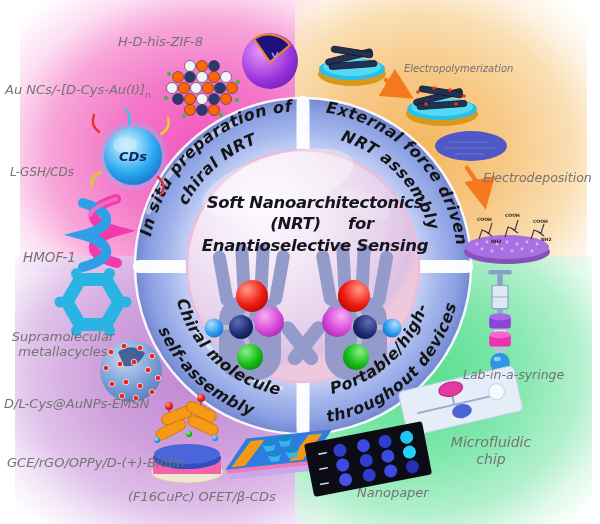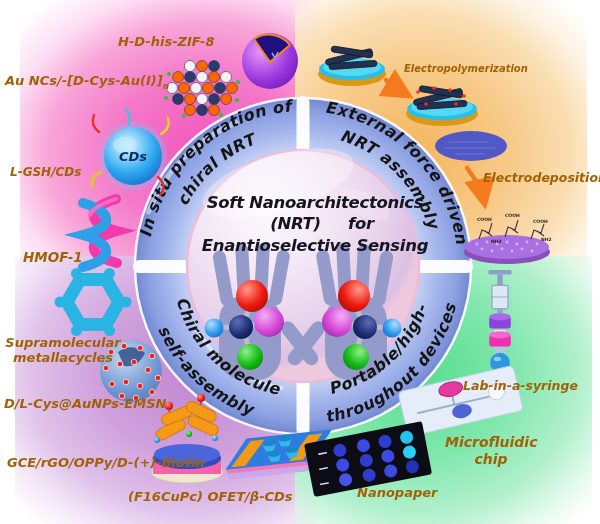--- a/index.html
+++ b/index.html
@@ -8,21 +8,21 @@
   .quad{position:absolute;z-index:0;}
   .q-tl{left:20px;top:0;width:300px;height:272px;
     background:radial-gradient(ellipse at 62% 56%, #f156bd 0%, #f478c9 35%, #f8a5d8 60%, rgba(252,214,240,.8) 76%, rgba(255,255,255,0) 93%);}
   .q-tr{left:295px;top:0;width:292px;height:272px;
     background:radial-gradient(ellipse at 42% 56%, #f5b660 0%, #f7c987 38%, #fadfb4 65%, rgba(253,240,220,.8) 80%, rgba(255,255,255,0) 94%);}
   .q-bl{left:15px;top:256px;width:302px;height:268px;
     background:radial-gradient(ellipse at 60% 44%, #c186d2 0%, #cfa0dc 38%, #e0c2ea 65%, rgba(240,224,246,.8) 80%, rgba(255,255,255,0) 94%);}
   .q-br{left:295px;top:256px;width:297px;height:268px;
     background:radial-gradient(ellipse at 42% 44%, #58dd8e 0%, #7fe7ab 38%, #b2f0cd 66%, rgba(216,248,230,.8) 81%, rgba(255,255,255,0) 94%);}
   svg.stage{position:absolute;left:0;top:0;z-index:1;}
-  .lbl{position:absolute;z-index:3;color:#a16207;font-weight:700;font-style:italic;
+  .lbl{position:absolute;z-index:3;color:#737373;font-weight:400;font-style:italic;
        font-size:13px;line-height:1.15;white-space:nowrap;}
   .lbl sub{font-size:9px;}
   .title-box{position:absolute;z-index:3;left:196px;top:192px;width:238px;color:#15151f;
        font-weight:700;font-style:italic;text-align:center;z-index:3;}
   .title-box .t1,.title-box .t3{font-size:16.5px;letter-spacing:-0.3px;line-height:1.3;}
   .title-box .t2{font-size:16.5px;letter-spacing:-0.3px;line-height:1.3;white-space:pre;padding-left:14px;}
   .two-line{white-space:normal;text-align:center;line-height:1.18;}
   .ringtxt{font-family:"DejaVu Sans",sans-serif;font-weight:700;font-style:italic;
        fill:#141414;font-size:16px;letter-spacing:.5px;}
   .microtxt{font-family:"DejaVu Sans",sans-serif;font-weight:700;fill:#222;font-size:4.5px;}
@@ -426,25 +426,25 @@
     </g>
   </svg>
 
   <div class="title-box">
     <div class="t1">Soft Nanoarchitectonics</div>
     <div class="t2">(NRT)     for</div>
     <div class="t3">Enantioselective Sensing</div>
   </div>
 
   <div class="lbl" style="left:118px;top:35px;">H-D-his-ZIF-8</div>
-  <div class="lbl" style="left:5px;top:74px;"><span>Au NCs/-[D-Cys-Au(I)]</span><sub>n</sub></div>
+  <div class="lbl" style="left:5px;top:83px;"><span>Au NCs/-[D-Cys-Au(I)]</span><sub>n</sub></div>
   <div class="lbl" style="left:10px;top:166px;font-size:12px;">L-GSH/CDs</div>
   <div class="lbl" style="left:23px;top:250px;font-size:13.5px;">HMOF-1</div>
-  <div class="lbl two-line" style="left:2px;top:329px;width:122px;margin-top:6px;">Supramolecular metallacycles</div>
+  <div class="lbl two-line" style="left:2px;top:329px;width:122px;">Supramolecular metallacycles</div>
   <div class="lbl" style="left:7px;top:456px;">GCE/rGO/OPPy/D-(+)-Biotin</div>
   <div class="lbl" style="left:4px;top:397px;">D/L-Cys@AuNPs-EMSN</div>
   <div class="lbl" style="left:128px;top:490px;">(F16CuPc) OFET/β-CDs</div>
   <div class="lbl" style="left:404px;top:63px;font-size:10px;">Electropolymerization</div>
   <div class="lbl" style="left:483px;top:171px;font-size:12.5px;">Electrodeposition</div>
-  <div class="lbl" style="left:463px;top:368px;font-size:12.5px;margin-top:11px;">Lab-in-a-syringe</div>
+  <div class="lbl" style="left:463px;top:368px;font-size:12.5px;">Lab-in-a-syringe</div>
   <div class="lbl two-line" style="left:445px;top:434px;width:92px;font-size:14px;">Microfluidic chip</div>
   <div class="lbl" style="left:357px;top:486px;">Nanopaper</div>
 </div>
 
 </body></html>

